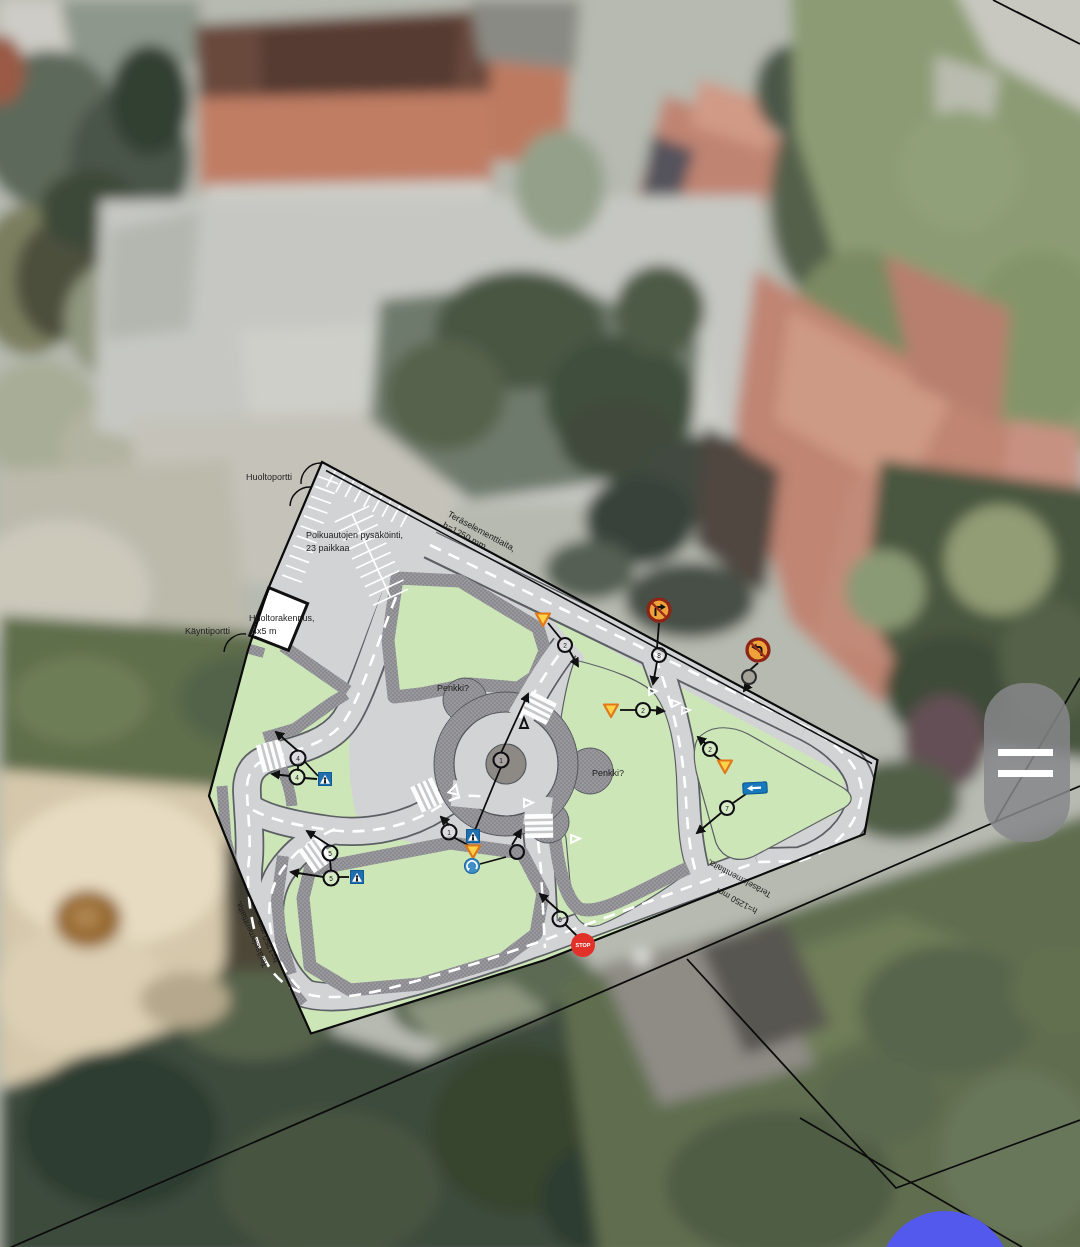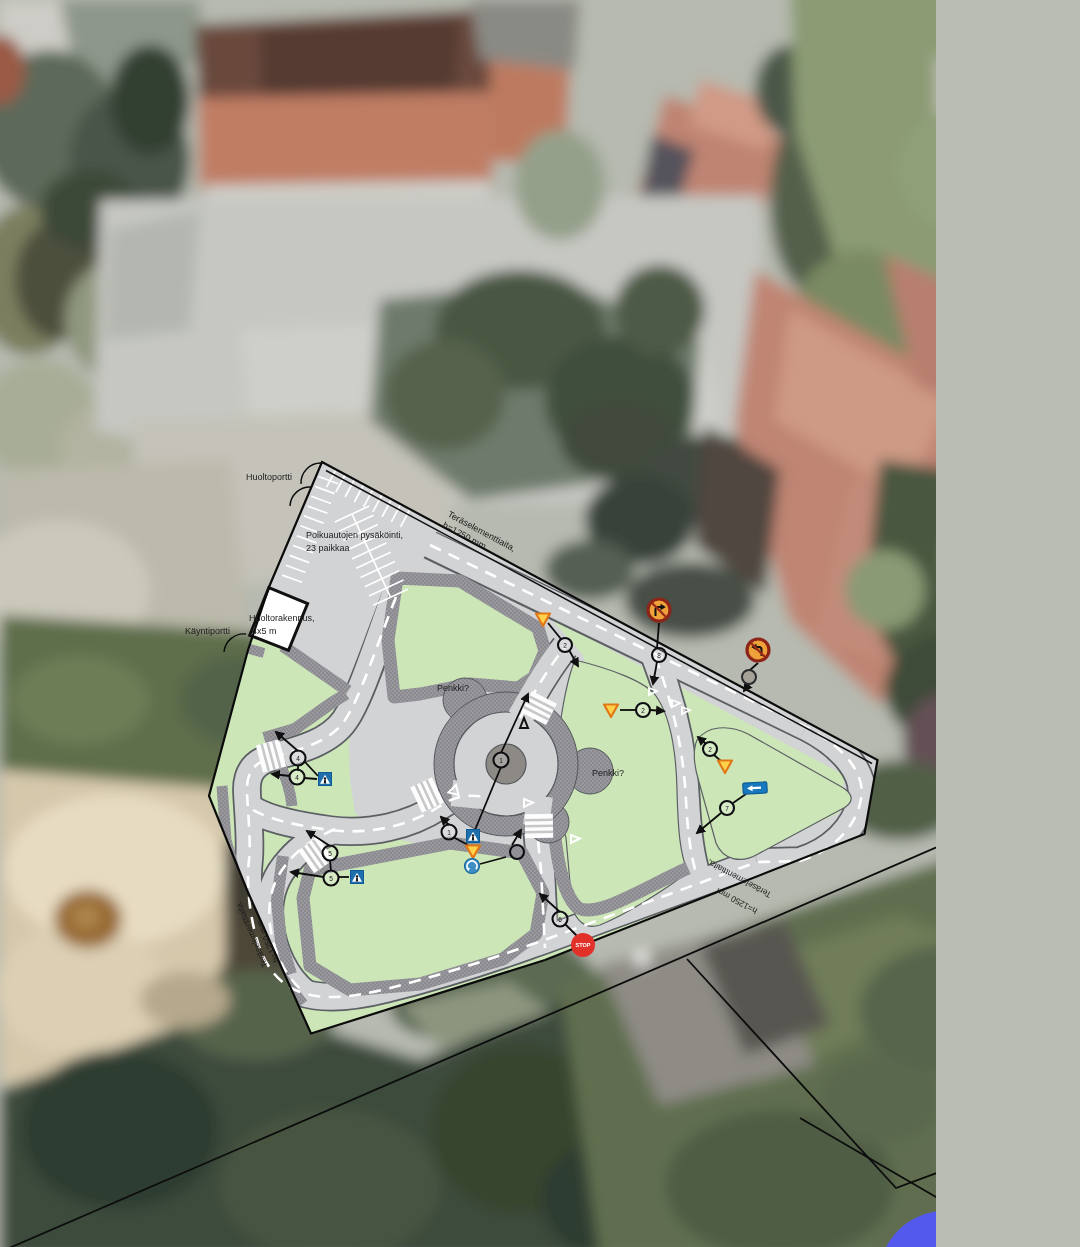--- a/index.html
+++ b/index.html
@@ -1,16 +1,16 @@
 <!DOCTYPE html>
 <html><head>
 <meta charset="utf-8">
 <style>
 html,body{margin:0;padding:0;background:#b9bdb4;font-family:"Liberation Sans",sans-serif;}
-#wrap{position:relative;width:936px;height:1247px;overflow:hidden;}
+#wrap{position:relative;width:1080px;height:1247px;overflow:hidden;}
 svg{display:block;}
 </style>
 </head>
 <body>
 <div id="wrap">
 <svg width="1080" height="1247" viewBox="0 0 1080 1247">
 <defs>
 <filter id="bl" x="-20%" y="-20%" width="140%" height="140%">
           <feGaussianBlur stdDeviation="7"></feGaussianBlur>
         </filter>

